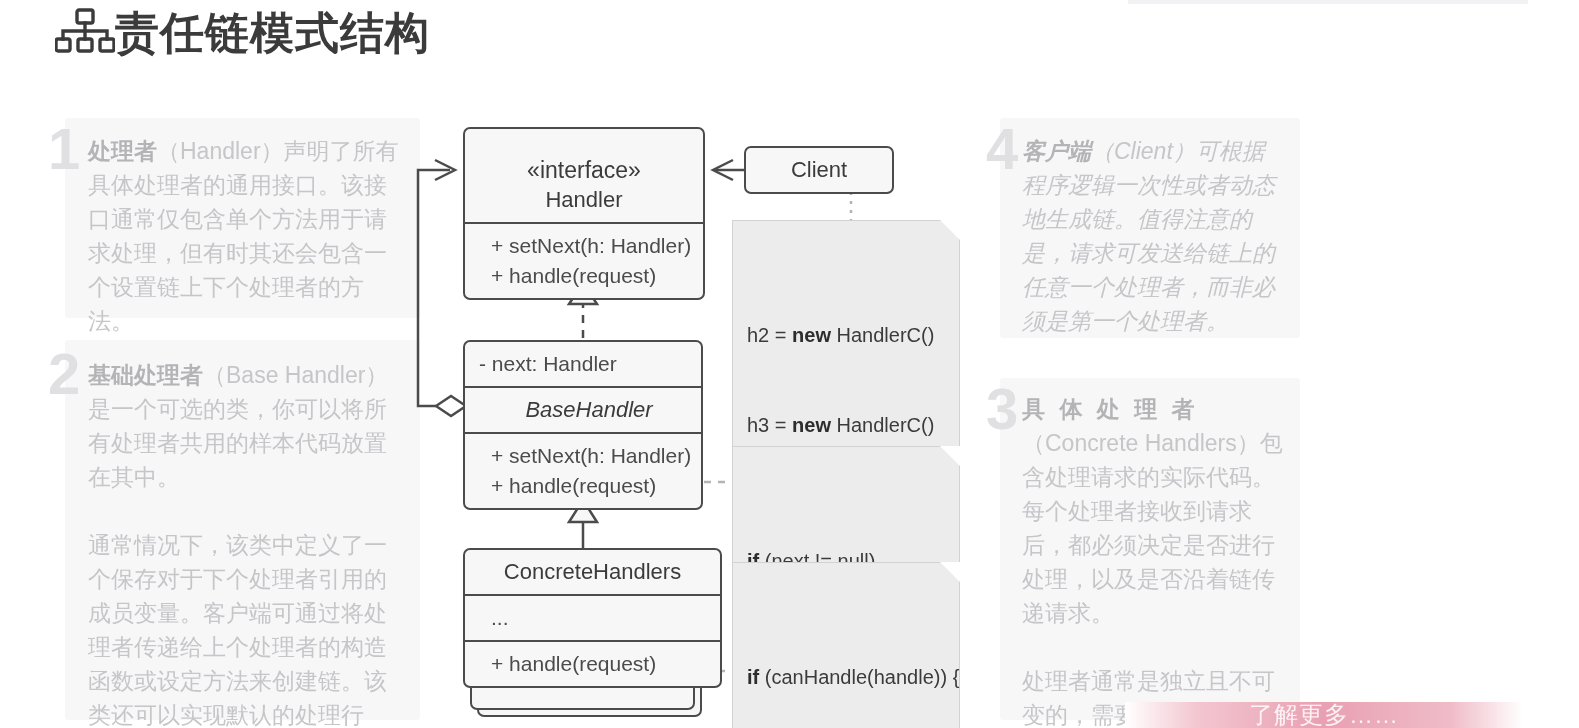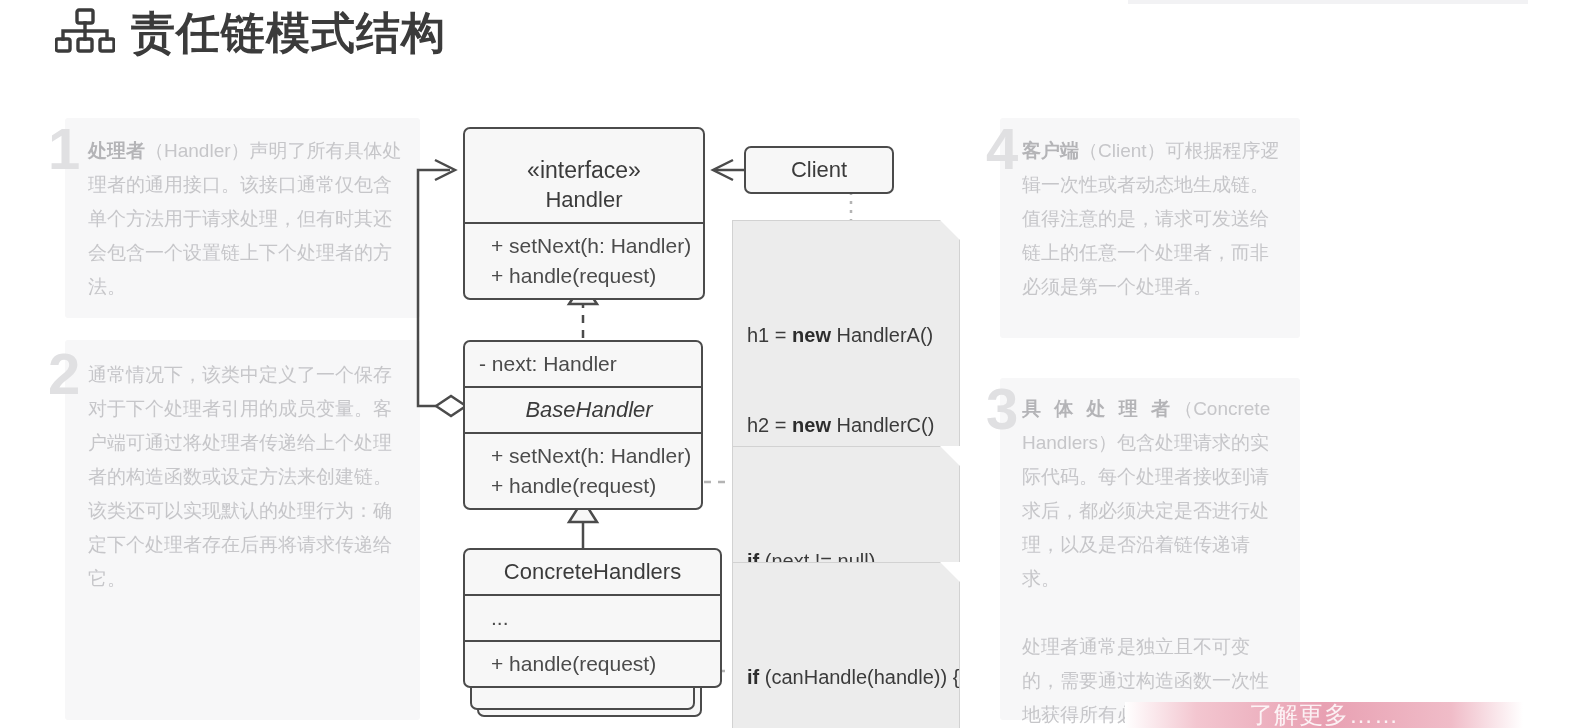--- a/index.html
+++ b/index.html
@@ -28,21 +28,20 @@
     background: #f2f2f4;
   }
 
   
   .title-row {
     position: absolute;
     left: 55px;
     top: 8px;
     display: flex;
     align-items: center;
-    gap: 16px;
   }
   .title-icon { display:block; }
   .title-text {
     font-size: 44px;
     font-weight: bold;
     color: #3b3b3b;
     letter-spacing: 1px;
     line-height: 1;
     white-space: nowrap;
   }
@@ -56,41 +55,41 @@
   .note-num {
     position: absolute;
     font-size: 58px;
     font-weight: bold;
     color: #e0e0e2;
     line-height: 1;
     user-select: none;
   }
   .note-body {
     position: absolute;
-    font-size: 19px;
+    font-size: 23px;
     line-height: 34px;
     color: #c6c6c9;
     width: 100%;
   }
   .note-body b { color: #b4b4b7; font-weight: bold; }
   .note-body .para { margin: 0; }
   .note-body .para + .para { margin-top: 34px; }
   .note-body .spaced { letter-spacing: 4px; }
 
   #panel1 { left: 65px;  top: 118px; width: 355px; height: 200px; }
   #num1   { left: 48px;  top: 120px; }
   #text1  { left: 88px;  top: 134px; width: 320px; }
 
   #panel2 { left: 65px;  top: 340px; width: 355px; height: 380px; }
   #num2   { left: 48px;  top: 345px; }
   #text2  { left: 88px;  top: 358px; width: 320px; }
 
   #panel4 { left: 1000px; top: 118px; width: 300px; height: 220px; }
   #num4   { left: 986px;  top: 120px; }
-  #text4  { left: 1022px; top: 134px; width: 260px; }
+  #text4  { left: 1022px; top: 134px; width: 260px; font-style: italic; }
 
   #panel3 { left: 1000px; top: 378px; width: 300px; height: 342px; }
   #num3   { left: 986px;  top: 380px; }
   #text3  { left: 1022px; top: 392px; width: 262px; }
 
   
   .uml-box {
     position: absolute;
     background: #f7f7f7;
     border: 2.5px solid #4b4b4b;
@@ -216,20 +215,21 @@
 
   <div class="note-panel" id="panel1"></div>
   <div class="note-num" id="num1">1</div>
   <div class="note-body" id="text1">
     <p class="para"><b>处理者</b><span>（Handler）声明了所有具体处理者的通用接口。该接口通常仅包含单个方法用于请求处理，但有时其还会包含一个设置链上下个处理者的方法。</span></p>
   </div>
 
   <div class="note-panel" id="panel2"></div>
   <div class="note-num" id="num2">2</div>
   <div class="note-body" id="text2">
+    <p class="para"><b>基础处理者</b><span>（Base Handler）是一个可选的类，你可以将所有处理者共用的样本代码放置在其中。</span></p>
     <p class="para"><span>通常情况下，该类中定义了一个保存对于下个处理者引用的成员变量。客户端可通过将处理者传递给上个处理者的构造函数或设定方法来创建链。该类还可以实现默认的处理行为：确定下个处理者存在后再将请求传递给它。</span></p>
   </div>
 
   <div class="note-panel" id="panel4"></div>
   <div class="note-num" id="num4">4</div>
   <div class="note-body" id="text4">
     <p class="para"><b>客户端</b><span>（Client）可根据程序逻辑一次性或者动态地生成链。值得注意的是，请求可发送给链上的任意一个处理者，而非必须是第一个处理者。</span></p>
   </div>
 
   <div class="note-panel" id="panel3"></div>
@@ -317,21 +317,20 @@
     <div class="uml-sec">
       <div class="uml-member">...</div>
     </div>
     <div class="uml-sec">
       <div class="uml-member">+ handle(request)</div>
     </div>
   </div>
 
   <div class="code-note" id="note-client">
     <div class="fold"></div>
-    <div><span>h1 = </span><b>new</b><span> HandlerA()</span></div>
     <div><span>h2 = </span><b>new</b><span> HandlerC()</span></div>
     <div><span>h3 = </span><b>new</b><span> HandlerC()</span></div>
     <div><span>h1.setNext(h2)</span></div>
     <div><span>h2.setNext(h3)</span></div>
     
     
   </div>
 
   <div class="code-note" id="note-base">
     <div class="fold"></div>

